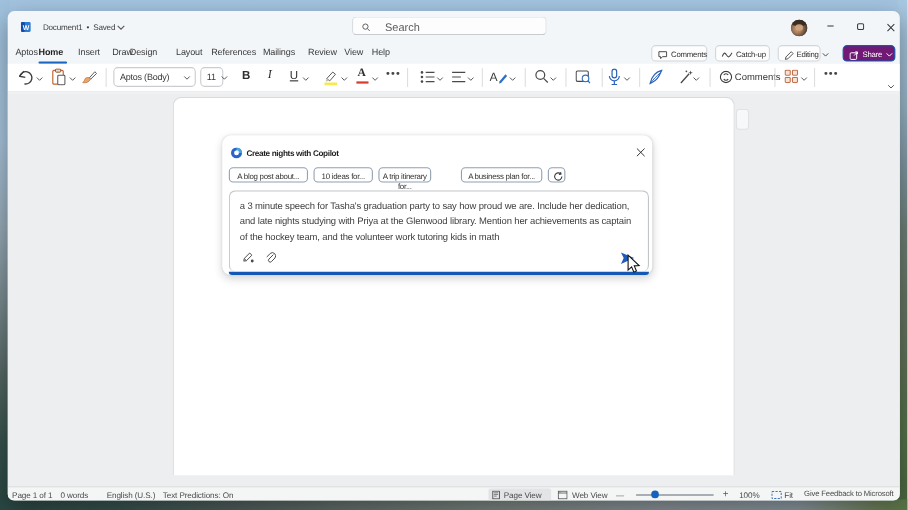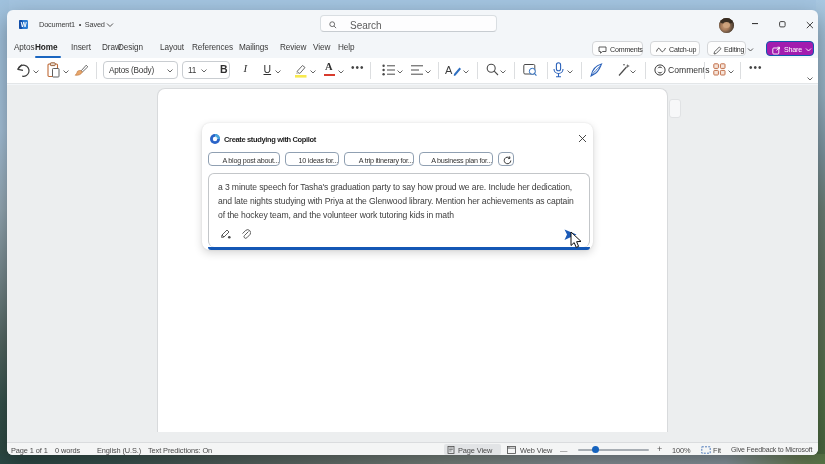--- a/index.html
+++ b/index.html
@@ -39,21 +39,21 @@
   #docarea { position:absolute; left:0; top:75px; width:100%; height:357px; background:#eceeef; }
   #page { position:absolute; left:150px; top:3px; width:511px; height:344px; background:#fff;
     border:1px solid #d8dadc; border-bottom:none; border-radius:8px 8px 0 0; }
   #ctab { position:absolute; left:662px; top:14px; width:12px; height:19px; background:#f7f8f9;
     border:1px solid #e0e2e4; border-radius:3px; }
   
   #dialog { position:absolute; left:195px; top:38px; width:391px; height:127px; background:#fff;
     border-radius:8px; box-shadow:0 3px 8px rgba(0,0,0,.16), 0 0 2px rgba(0,0,0,.10); }
   #dialog .dtitle { position:absolute; left:22px; top:11.5px; font-size:7.5px; font-weight:bold; color:#1d1d1d; letter-spacing:-0.35px;}
   .pill { position:absolute; top:29px; height:14px; border:1px solid #90a0b2; border-radius:4px;
-    background:#fff; font-size:7.2px; color:#333; text-align:right; letter-spacing:-0.25px;}
+    background:#fff; font-size:7.2px; color:#333; text-align:center; letter-spacing:-0.25px;}
   .pill span { position:relative; top:2.5px; }
   #inputbox { position:absolute; left:6px; top:50px; width:382px; height:74px;
     border:1px solid #c3c6c9; border-radius:6px; border-bottom:none;padding-left:38px; }
   #bluebar { position:absolute; left:6px; top:123.5px; width:382px; height:3.5px; background:#1457b5; border-radius:0 0 6px 6px; }
   .iline { position:absolute; left:9px; font-size:8.6px; color:#3d3d3d; letter-spacing:-0.12px; white-space:nowrap; }
   
   #statusbar { position:absolute; left:0; top:432px; width:100%; height:13px; background:#f4f5f5;
     border-top:1px solid #dadcde; font-size:7.4px; color:#4a4a4a; }
   .sb { position:absolute; top:3px; letter-spacing:-0.1px; white-space:nowrap;}
   .btn { position:absolute; border:1px solid #d4d6d9; border-radius:4px; background:#fdfdfd; font-size:7.8px; color:#2f2f2f;}
@@ -125,21 +125,21 @@
     </div>
     <div class="btn" style="left:700px;top:3px;width:39px;height:15px">
       <svg class="abs" style="left:5px;top:3.5px" width="9" height="9" viewBox="0 0 9 9">
           <path d="M1 8 L1.5 5.8 L6.3 1 L8 2.7 L3.2 7.5 Z" stroke="#4a4a4a" stroke-width="0.85" fill="none"></path>
         </svg>
       <span class="abs" style="left:16px;top:4px;font-size:7.1px;letter-spacing:-0.2px">Editing</span>
       <svg class="abs" style="left:39px;top:5px" width="7" height="6" viewBox="0 0 7 6">
           <path d="M1 1.5 L3.5 4 L6 1.5" stroke="#4a4a4a" stroke-width="0.9" fill="none"></path>
         </svg>
     </div>
-    <div class="btn" style="left:759px;top:3px;width:48px;height:15px;background:#a21caf;border-color:#1258ad">
+    <div class="btn" style="left:759px;top:3px;width:48px;height:15px;background:#701a75;border-color:#1258ad">
       <svg class="abs" style="left:5px;top:3.5px" width="9" height="9" viewBox="0 0 9 9">
           <rect x="0.8" y="2" width="6" height="6" rx="1" stroke="#fff" stroke-width="0.9" fill="none"></rect>
           <path d="M4.5 4.5 L7.5 1.2 M7.5 1.2 L5.5 1.2 M7.5 1.2 L7.5 3.2" stroke="#fff" stroke-width="0.9" fill="none"></path>
         </svg>
       <span class="abs" style="left:17px;top:4px;font-size:7.1px;color:#fff;letter-spacing:-0.2px">Share</span>
       <svg class="abs" style="left:38px;top:5px" width="7" height="6" viewBox="0 0 7 6">
           <path d="M1 1.5 L3.5 4 L6 1.5" stroke="#fff" stroke-width="0.9" fill="none"></path>
         </svg>
     </div>
   </div>
@@ -167,21 +167,21 @@
         <path d="M7.2 7.8 L8.4 9 C7 11.5 4.5 12.6 1.2 12.2 C2.6 10.8 3 9.8 3.4 8.4 C4.6 7.4 6.2 7.2 7.2 7.8 Z" fill="#e8a66a" stroke="#c07840" stroke-width="0.7"></path>
       </svg>
     <div class="rdiv" style="left:89px"></div>
 
     <div class="combo" style="left:96px;width:75px">
         <span class="ctext">Aptos (Body)</span>
       <svg class="chev" style="left:62px;top:5px" viewBox="0 0 8 8">
           <path d="M1.5 2.5 L4 5 L6.5 2.5" stroke="#555" stroke-width="0.9" fill="none"></path>
         </svg>
       </div>
-    <div class="combo" style="left:175px;width:48px">
+    <div class="combo" style="left:175px;width:21px">
         <span class="ctext">11</span>
       <svg class="chev" style="left:17px;top:5px" viewBox="0 0 8 8">
           <path d="M1.5 2.5 L4 5 L6.5 2.5" stroke="#555" stroke-width="0.9" fill="none"></path>
         </svg>
       </div>
 
     <span class="abs" style="left:213px;top:4.5px;font-size:10.5px;font-weight:bold;color:#2f2f2f">B</span>
     <span class="abs" style="left:236.5px;top:4px;font-size:11px;font-style:italic;color:#2f2f2f;font-family:'Liberation Serif',serif">I</span>
     <span class="abs" style="left:256.5px;top:4.5px;font-size:10.5px;text-decoration:underline;color:#2f2f2f">U</span>
     <svg class="chev" style="left:267px;top:10px" viewBox="0 0 8 8">
@@ -298,27 +298,27 @@
   <div id="docarea">
     <div id="page"></div>
     <div id="ctab"></div>
     <div id="dialog">
       <svg class="abs" style="left:8px;top:11px" width="10" height="10" viewBox="0 0 10 10">
         <circle cx="5" cy="5" r="5" fill="#2a64c8"></circle>
         <path d="M5 0 A5 5 0 0 1 10 5 L5 5 Z" fill="#45a4dc"></path>
         <circle cx="5" cy="5" r="2.2" fill="#fff"></circle>
         <path d="M5 2.8 A2.2 2.2 0 0 1 7.2 5" stroke="#cfe4f4" stroke-width="0.8" fill="none"></path>
       </svg>
-      <span class="dtitle">Create studying with Copilot</span>
+      <span class="dtitle">Create nights with Copilot</span>
       <svg class="abs" style="left:376px;top:11px" width="9" height="9" viewBox="0 0 9 9">
           <path d="M1 1 L8 8 M8 1 L1 8" stroke="#333" stroke-width="0.9"></path>
         </svg>
       <div class="pill" style="left:6px;width:72px"><span>A blog post about...</span></div>
       <div class="pill" style="left:83px;width:54px"><span>10 ideas for...</span></div>
-      <div class="pill" style="left:142px;width:70px"><span>A trip itinerary for...</span></div>
+      <div class="pill" style="left:142px;width:48px"><span>A trip itinerary for...</span></div>
       <div class="pill" style="left:217px;width:74px"><span>A business plan for...</span></div>
       <div class="pill" style="left:296px;width:16px">
           <svg class="abs" style="left:3.5px;top:3px" width="9" height="9" viewBox="0 0 9 9">
             <path d="M7.8 4.5 A3.3 3.3 0 1 1 6.8 2.1" stroke="#3a3a3a" stroke-width="1" fill="none"></path>
             <path d="M6.6 0.4 L7 2.3 L5.1 2.7" stroke="#3a3a3a" stroke-width="1" fill="none"></path>
           </svg>
         </div>
       <div id="inputbox">
         <span class="iline" style="top:8px">a 3 minute speech for Tasha's graduation party to say how proud we are. Include her dedication,</span>
         <span class="iline" style="top:36px">of the hockey team, and the volunteer work tutoring kids in math</span>

